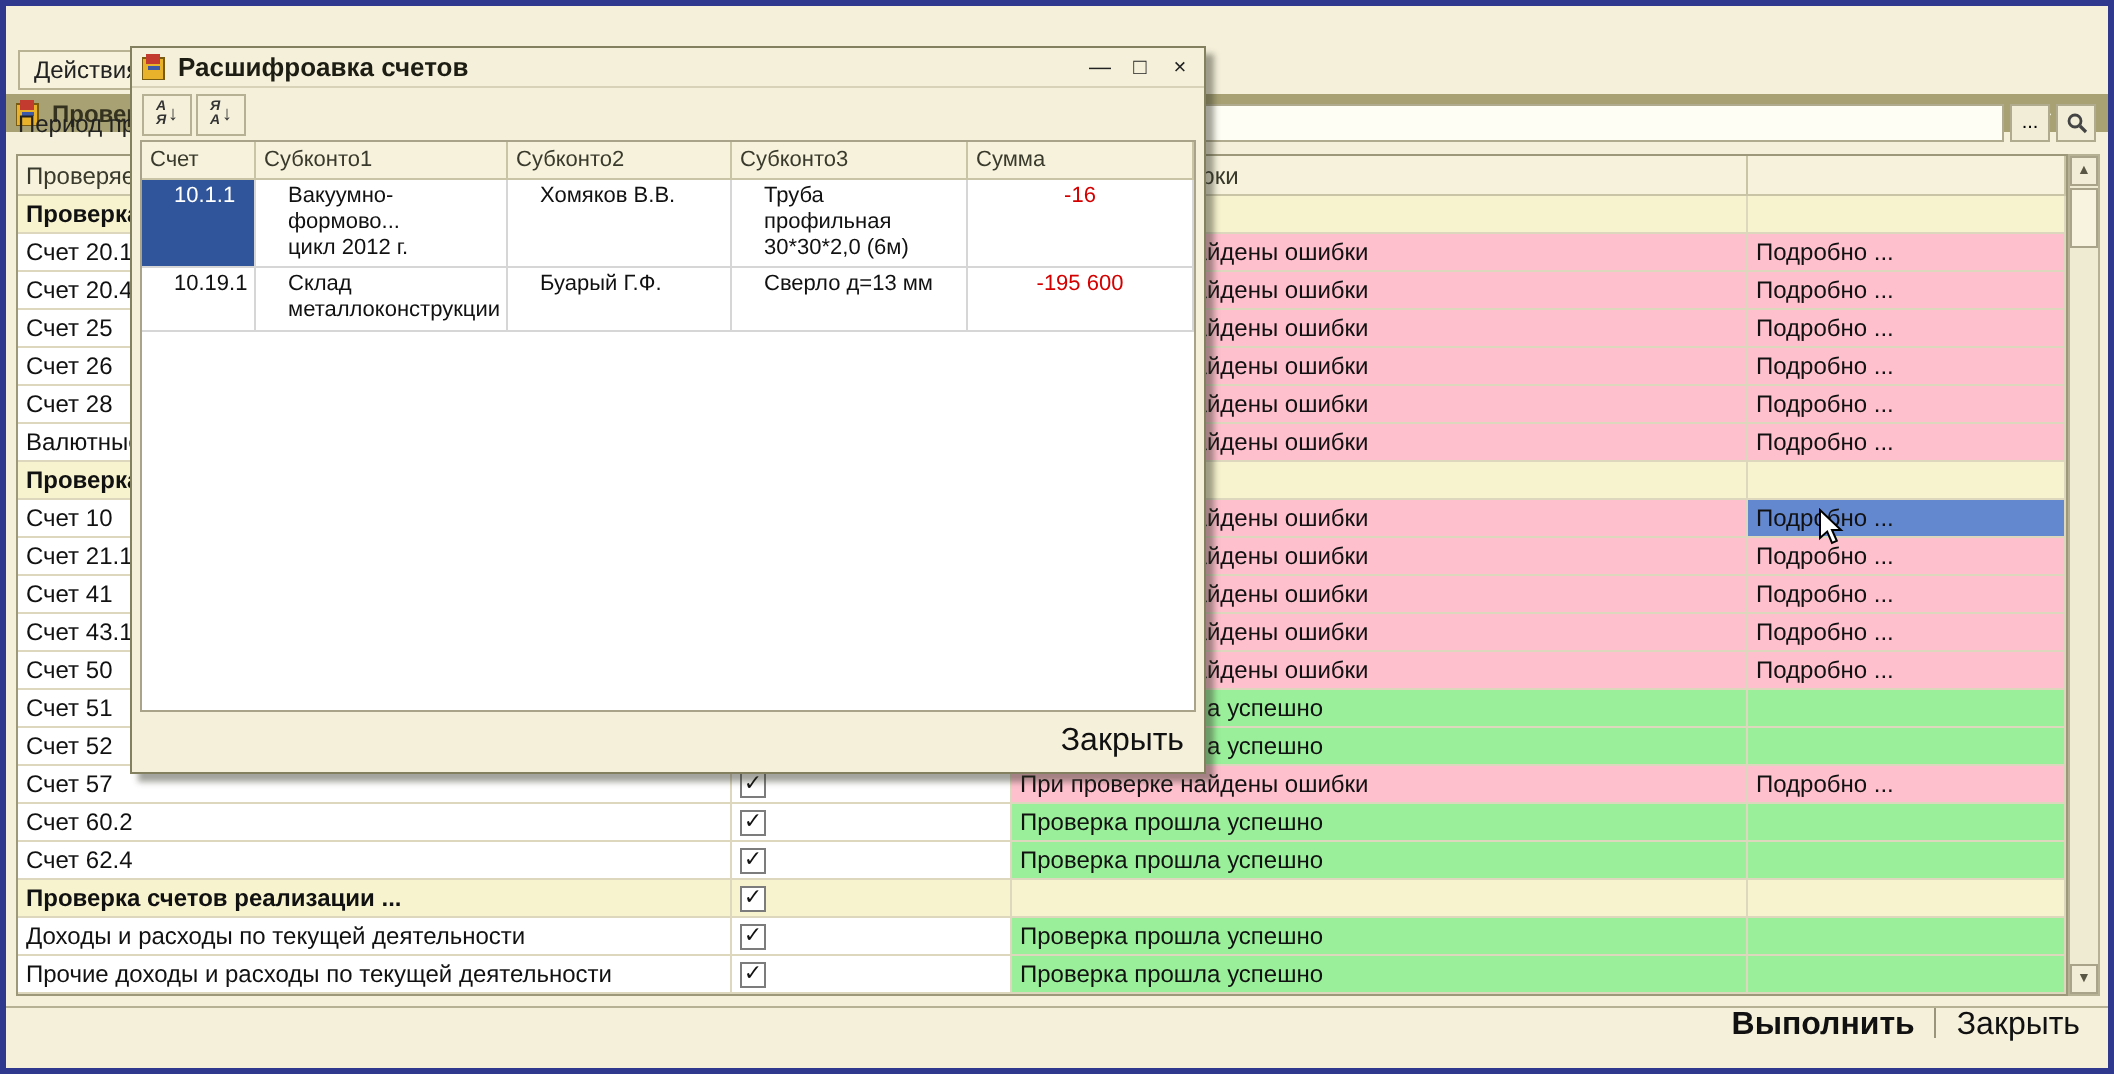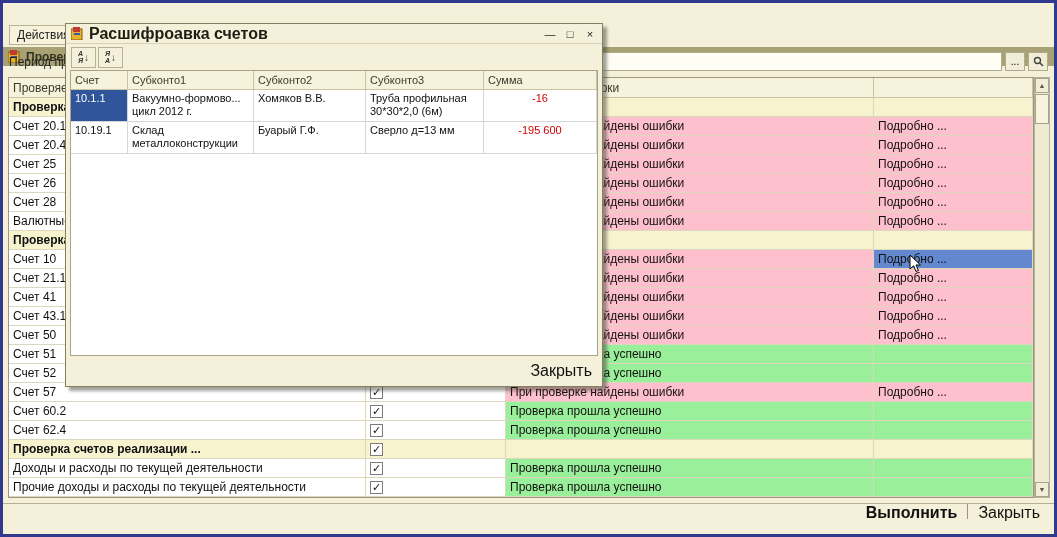--- a/index.html
+++ b/index.html
@@ -71,36 +71,36 @@
   .bbtn.exec { font-weight:bold; }
   .bsep { width:1px; height:15px; background:#9a957a; }
 
   
   .dialog { position:absolute; left:62px; top:20px; width:538px; height:364px;
             background:#f4f0da; border:1px solid #82805f;
             box-shadow:4px 4px 3px rgba(50,50,40,.45);
             display:flex; flex-direction:column; z-index:10; }
   .dtitle { height:20px; display:flex; align-items:center; gap:5px; padding:0 5px;
             border-bottom:1px solid #d8d3b8; }
-  .dtext { flex:1; font-size:16px; font-weight:bold; color:#1d1d14; white-space:nowrap; }
+  .dtext { flex:1; font-size:13px; font-weight:bold; color:#1d1d14; white-space:nowrap; }
   .dbtns { display:flex; gap:6px; }
   .dbtn { width:14px; text-align:center; font-size:11px; color:#222; cursor:default; }
   .dtoolbar { height:26px; display:flex; align-items:center; gap:2px; padding:0 5px; }
   .sortbtn { width:25px; height:21px; border:1px solid #b6b094; background:#f4f0da;
              display:flex; align-items:center; justify-content:center; gap:1px; cursor:default; }
   .sortbtn .st { display:flex; flex-direction:column; font-size:7px; line-height:7px;
                  font-weight:bold; color:#333; }
   .sortbtn .ar { font-size:10px; color:#333; }
   .dgrid { flex:1; margin:0 4px; background:#fff; border:1px solid #a9a489; overflow:hidden; }
   .dhead, .drow { display:grid; grid-template-columns:57px 126px 112px 118px 1fr; }
   .dhead .dcell { background:#f6f2dc; border-right:1px solid #c9c4a6;
                   border-bottom:1px solid #c9c4a6; font-size:11px; color:#3a3a2c;
                   padding:3px 4px; white-space:nowrap; overflow:hidden; }
   .drow .dcell { border-right:1px solid #d6d6d6; border-bottom:1px solid #d6d6d6;
-                 font-size:11px; color:#111; padding:2px 4px; line-height:13px;
+                 font-size:11px; color:#111; padding:2px 16px; line-height:13px;
                  min-height:32px; white-space:pre-line; overflow:hidden; }
   .dcell.amt { text-align:center; color:#d40000; white-space:nowrap; }
   .dcell.acct.sel { background:#30559b; color:#fff; }
   .dfooter { height:30px; display:flex; align-items:center; justify-content:flex-end;
              padding:0 10px; }
 
   .cursor { position:absolute; left:906px; top:251px; z-index:30; pointer-events:none; }
   .app-icon { display:inline-flex; }
 </style>
 </head>

